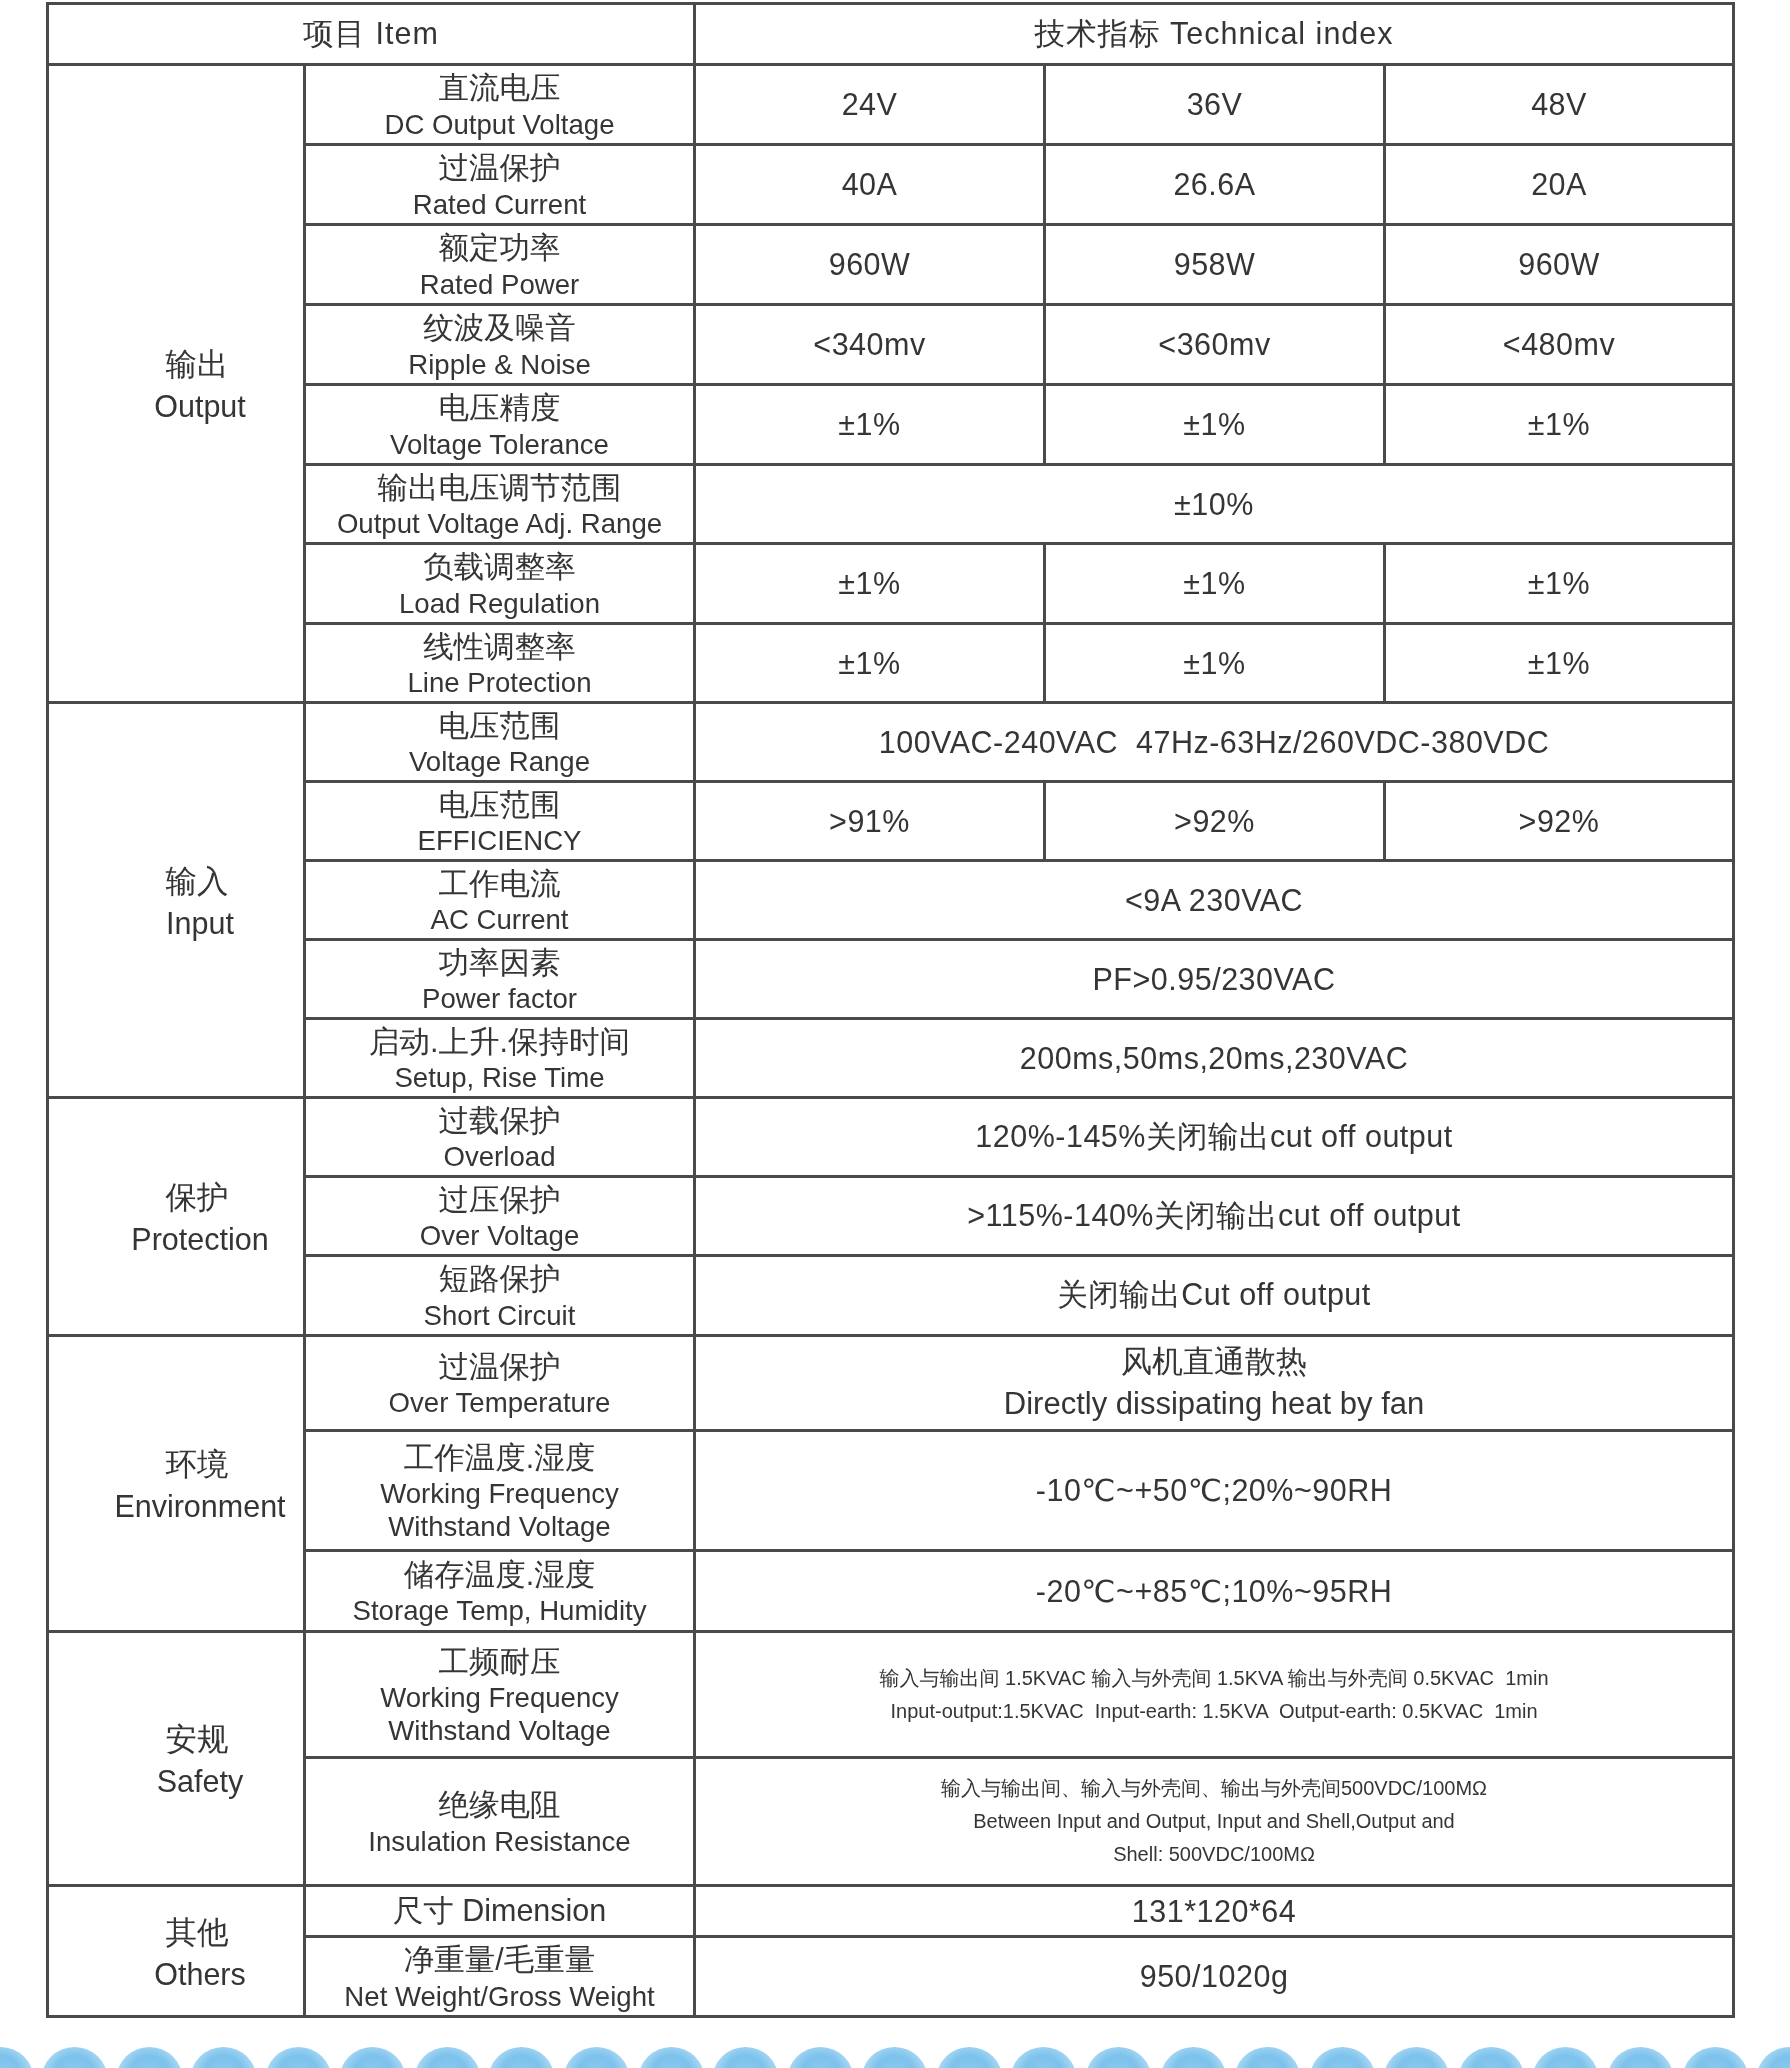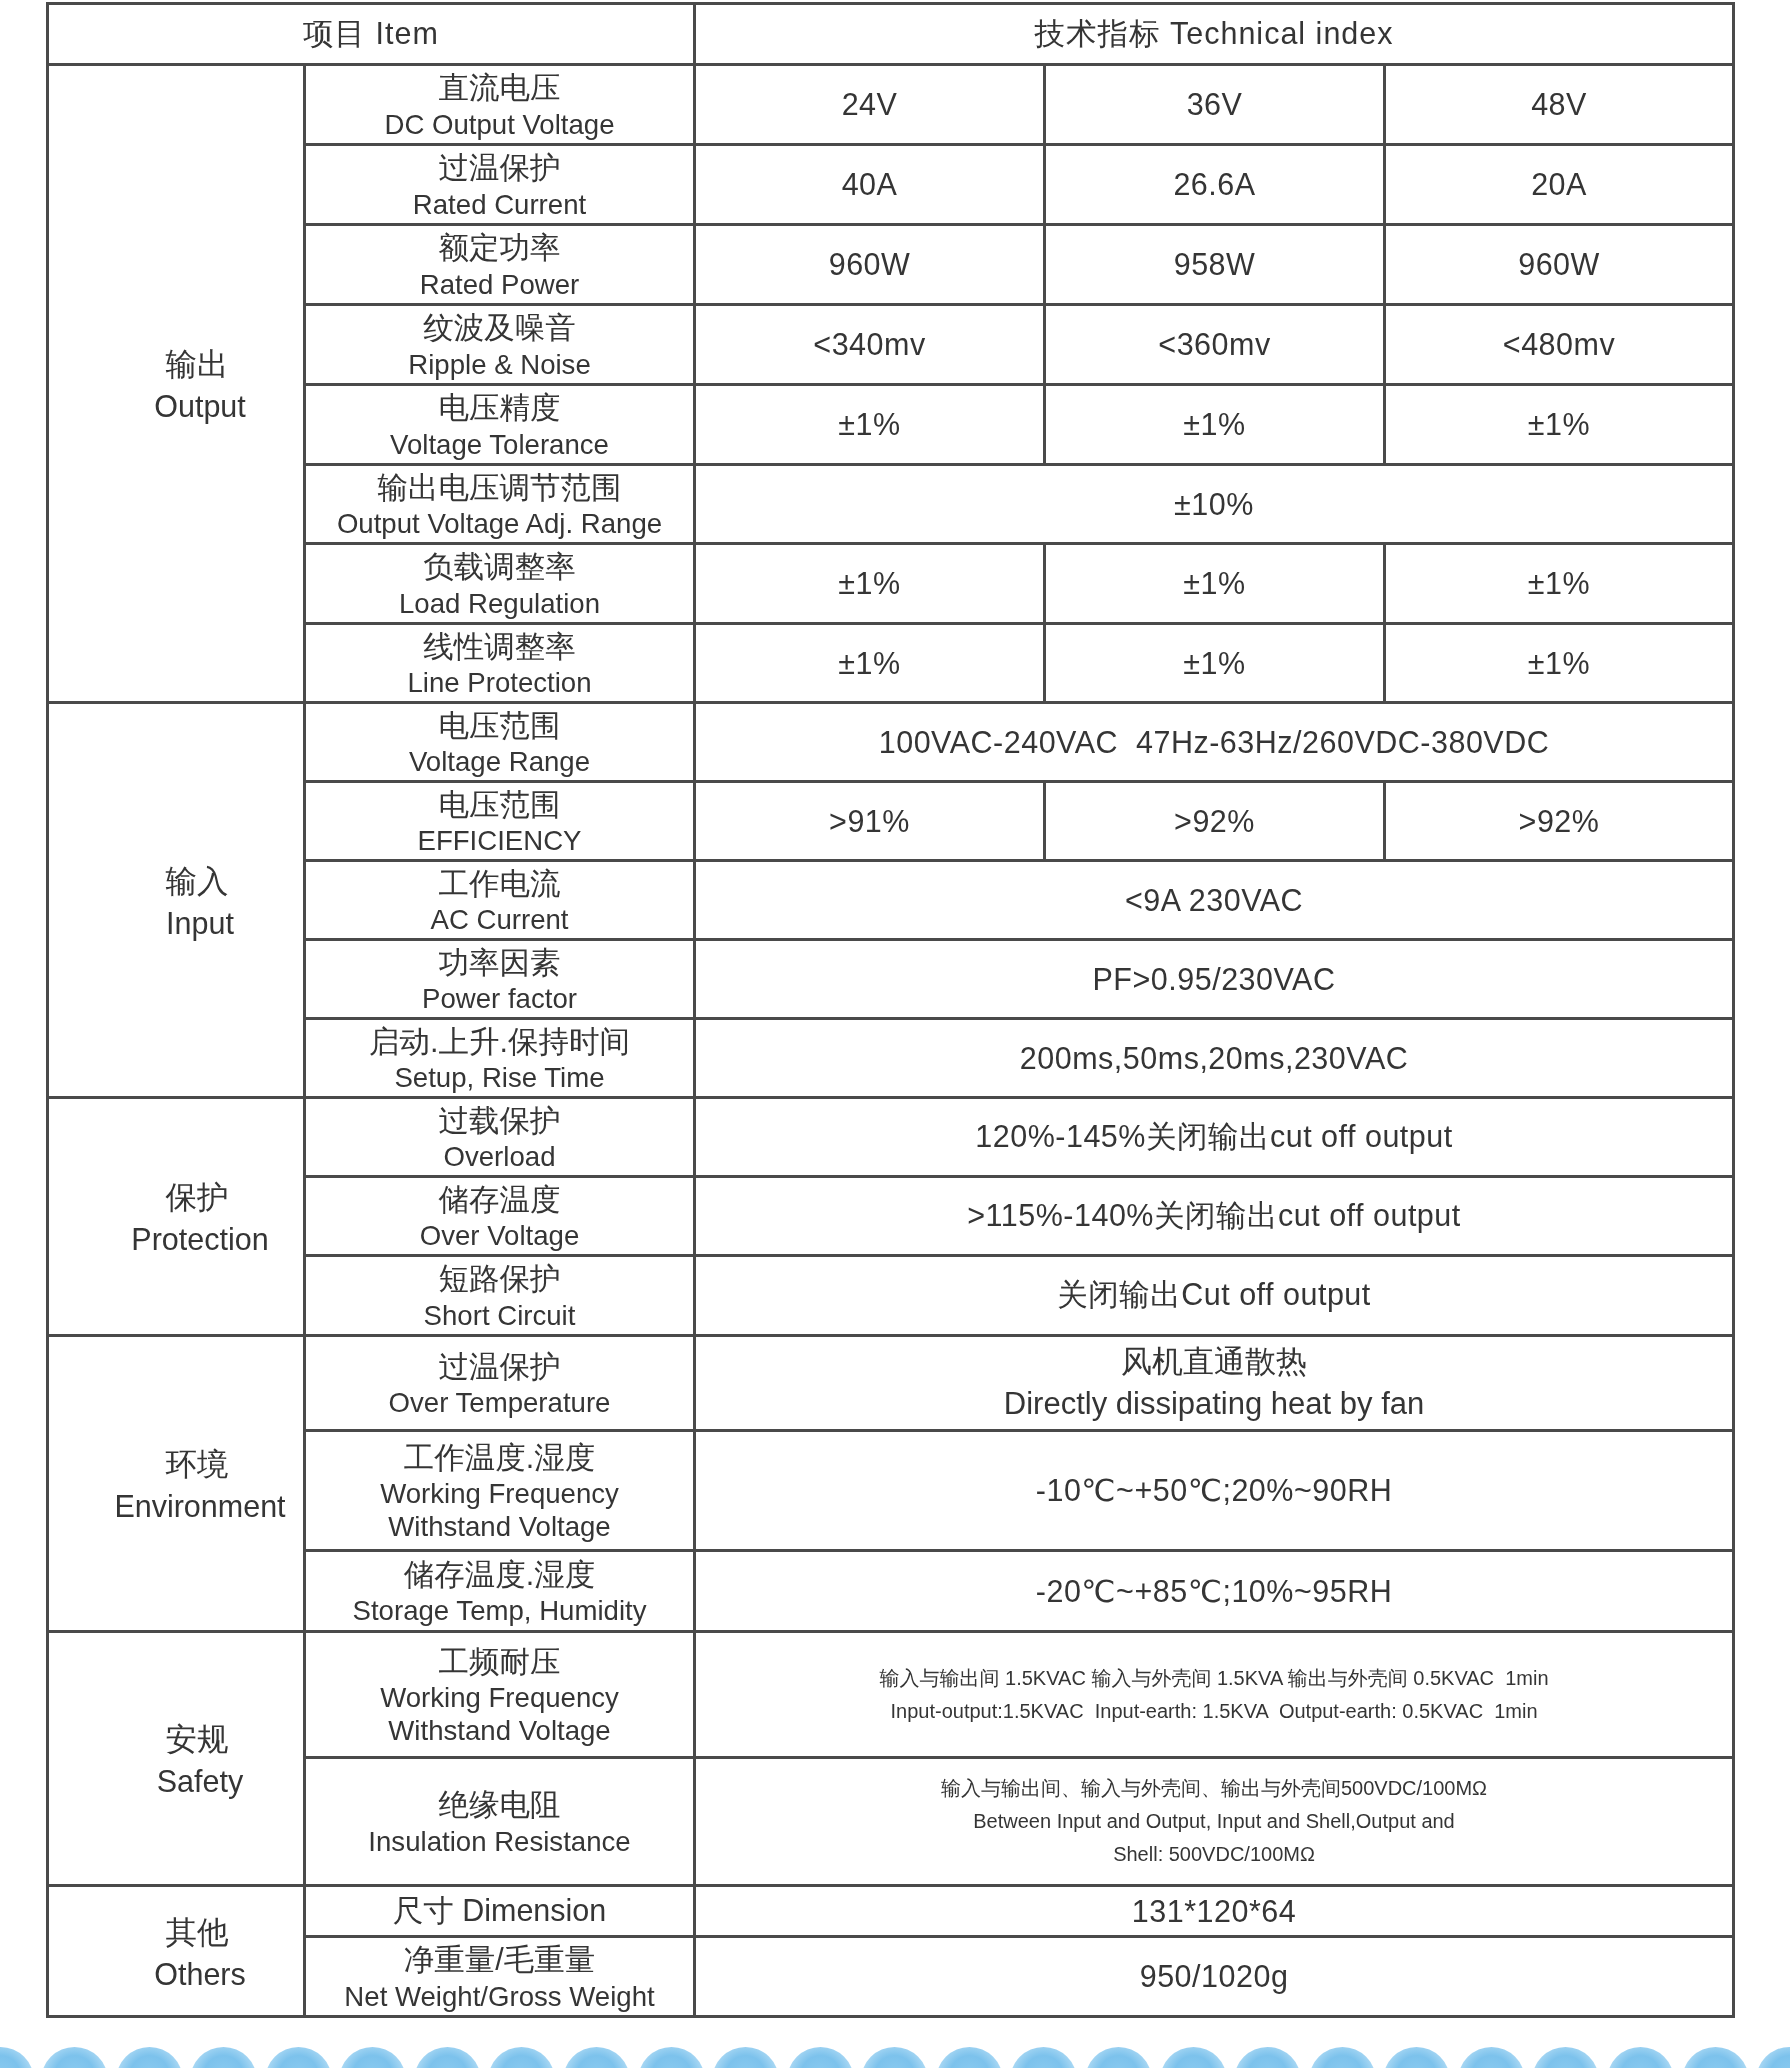--- a/index.html
+++ b/index.html
@@ -238,21 +238,21 @@
       <td>
         <span class="zh">过载保护</span>
         <span class="en">Overload</span>
       </td>
       <td colspan="3">
           <span class="v">120%-145%关闭输出cut off output</span>
         </td>
     </tr>
     <tr style="height:79px">
       <td>
-        <span class="zh">储存温度</span>
+        <span class="zh">过压保护</span>
         <span class="en">Over Voltage</span>
       </td>
       <td colspan="3">
           <span class="v">&gt;115%-140%关闭输出cut off output</span>
         </td>
     </tr>
     <tr style="height:80px">
       <td>
         <span class="zh">短路保护</span>
         <span class="en">Short Circuit</span>

